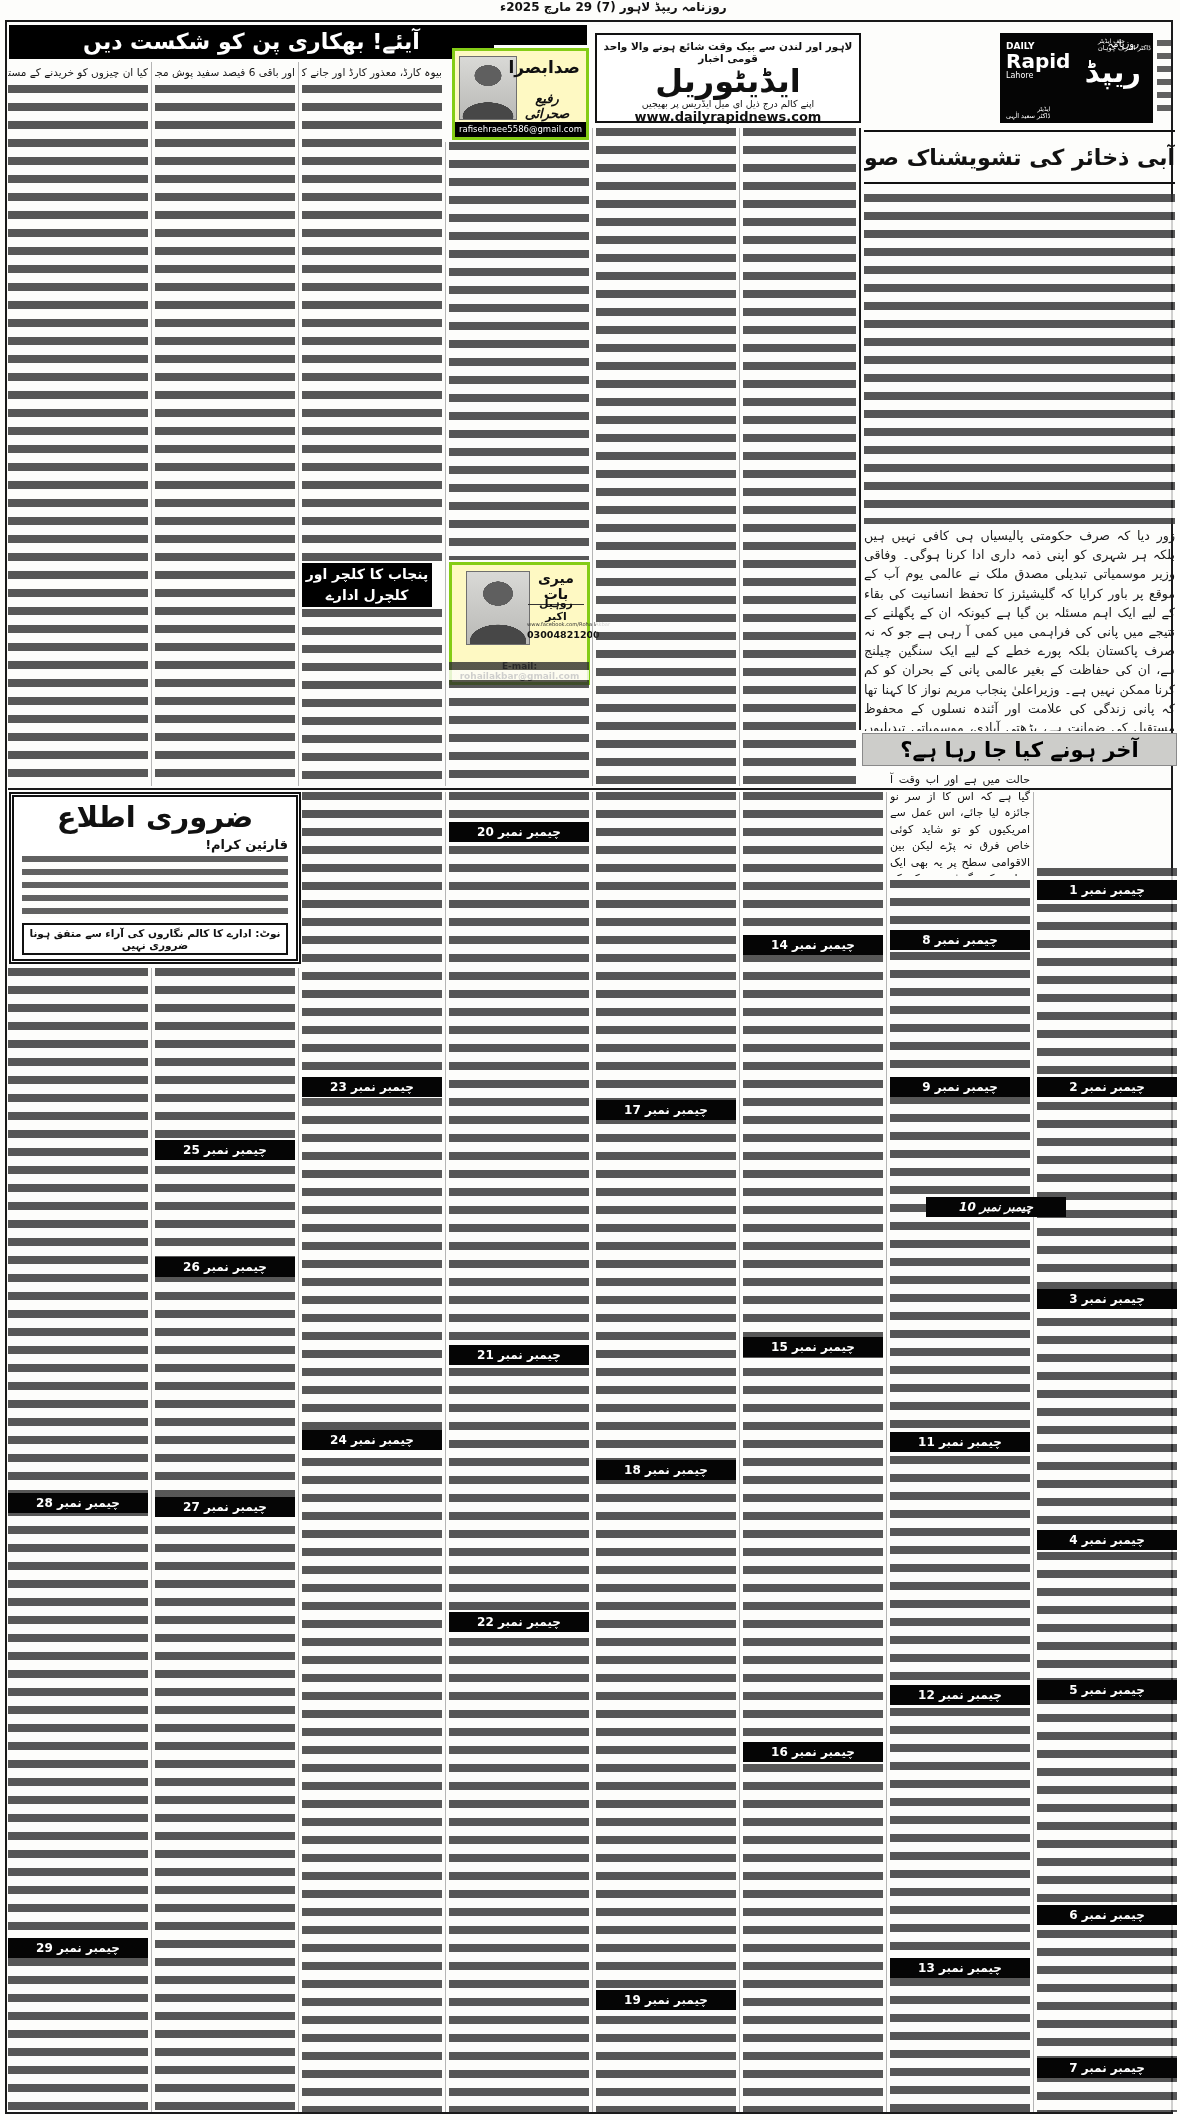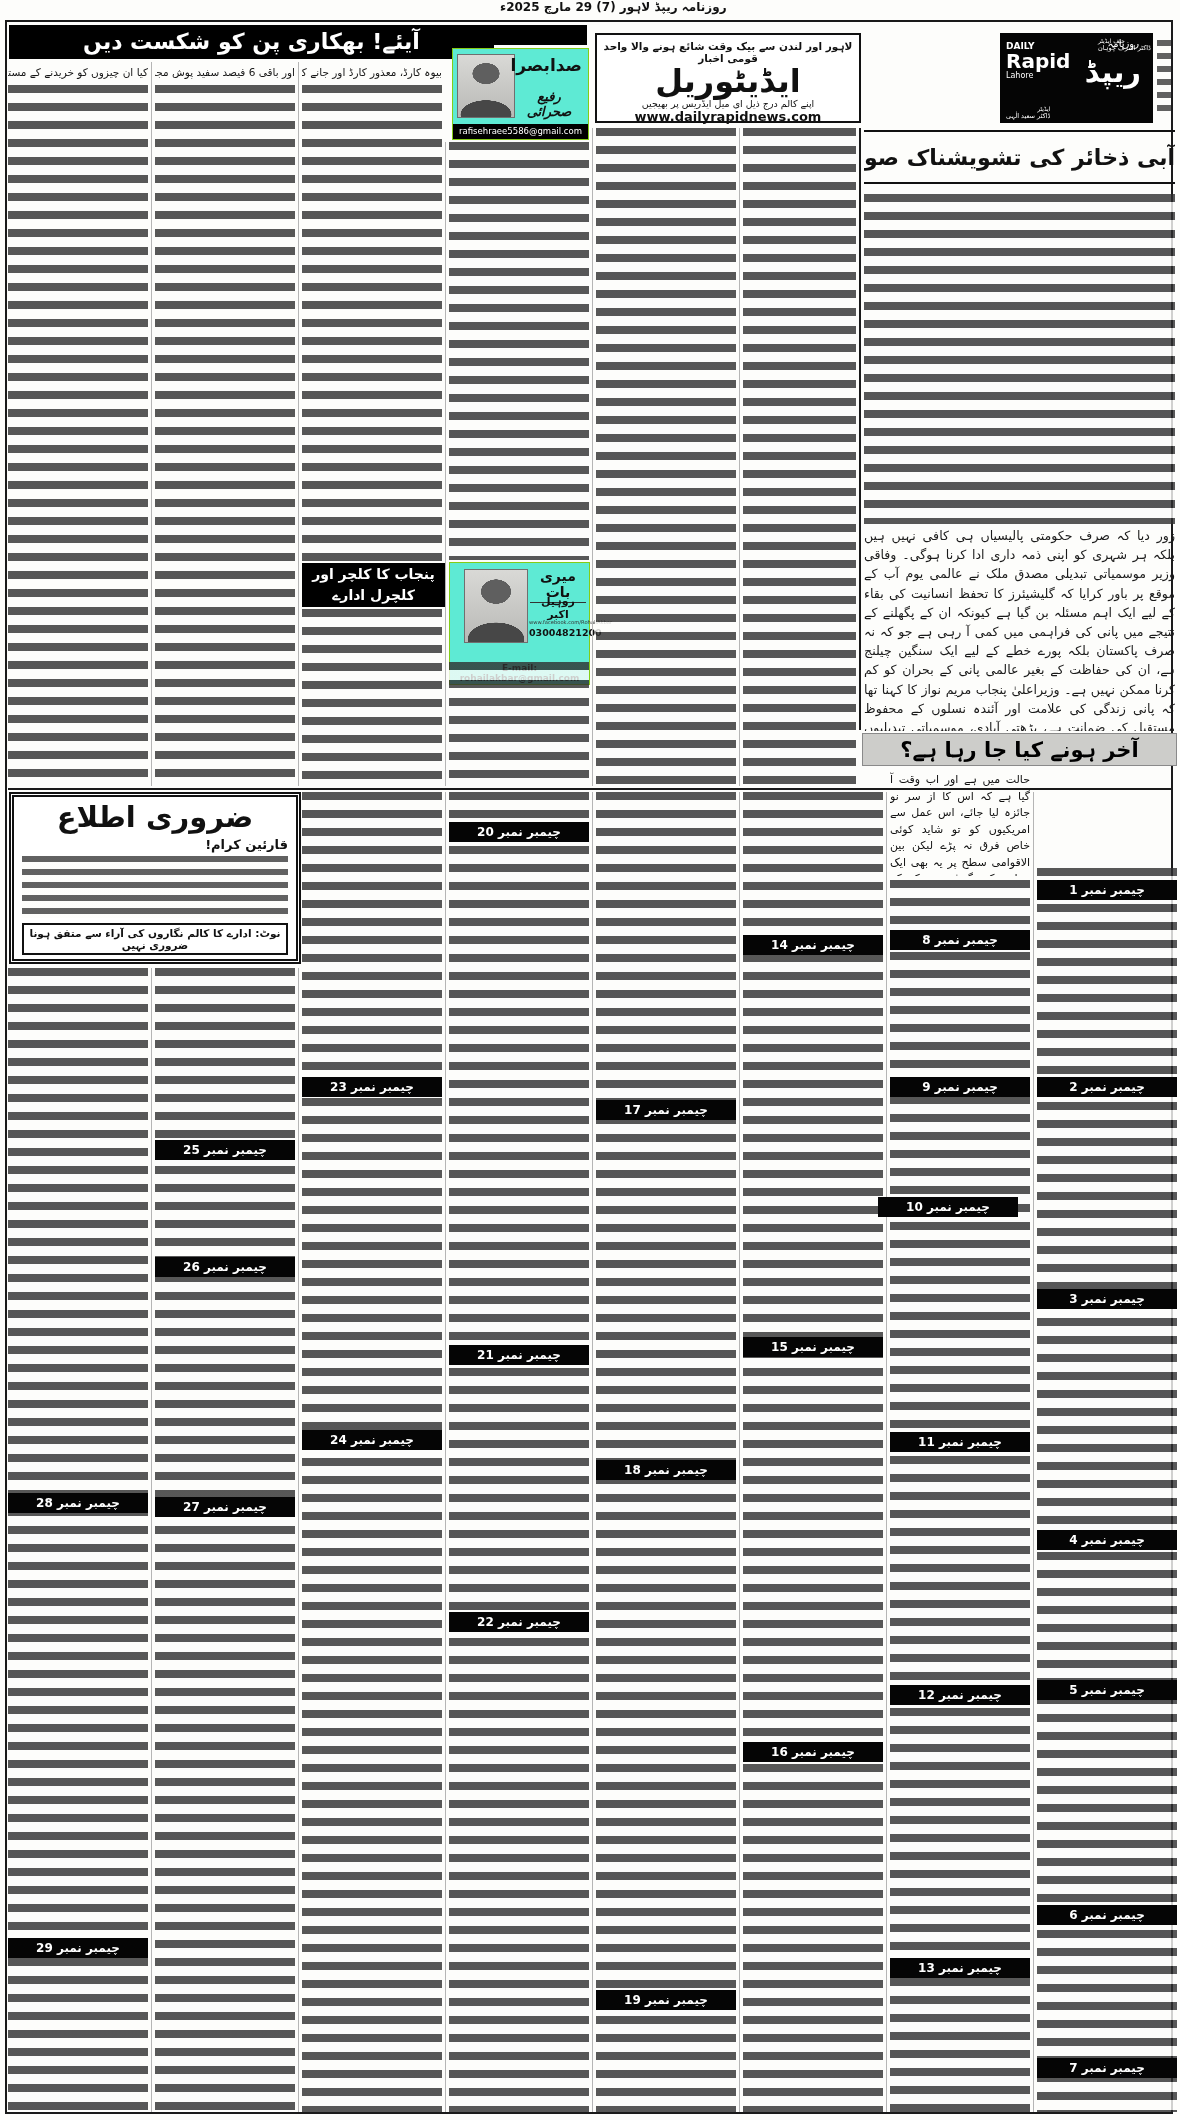--- a/index.html
+++ b/index.html
@@ -15,21 +15,21 @@
   .band{background:#000;color:#fff;text-align:center;font-weight:bold;}
   .chamber-band{position:absolute;box-sizing:border-box;width:140px;height:20px;background:#050505;color:#fff;
         font-size:12px;font-weight:bold;line-height:20px;text-align:center;direction:rtl;}
   .vrule{width:0;border-left:1px solid #b5b5b5;}
   .vrule-dark{width:0;border-left:2px solid #1a1a1a;}
   .hrule{height:0;border-top:2px solid #1a1a1a;}
   .portrait{border:1px solid #6f6f6f;background:
      radial-gradient(ellipse 40% 28% at 50% 30%,#5f5f5f 0 60%,rgba(0,0,0,0) 61%),
      radial-gradient(ellipse 75% 38% at 50% 96%,#474747 0 60%,rgba(0,0,0,0) 61%),
      linear-gradient(#d9d9d6,#b9b9b6);}
-  .boxed{border:1px solid #84cc16;background:#5eead4;}
+  .boxed{border:3px solid #84cc16;background:#fef9c3;}
   .lead{font-size:10.5px;line-height:20px;text-align:justify;color:#161616;overflow:hidden;white-space:nowrap;}
   .excerpt{font-size:12.6px;line-height:19.2px;text-align:justify;color:#1b1b1b;overflow:hidden;}
 </style>
 </head>
 <body>
 
 <div class="page" id="page">
 
   <div class="abs rtl" style="left:500px;top:0px;width:320px;height:18px;font-size:12px;font-weight:bold;text-align:left;">روزنامہ ریپڈ لاہور (7) 29 مارچ 2025ء</div>
 
@@ -72,21 +72,21 @@
   <div class="abs ph-sm" style="left:1157px;top:40px;width:14px;height:72px;"></div>
 
   <div class="abs rtl lead" style="left:8px;top:62px;width:140px;height:21px;">کیا ان چیزوں کو خریدنے کے مستحق ہو سکتے تھے؟۔</div>
   <div class="abs rtl lead" style="left:155px;top:62px;width:140px;height:21px;">اور باقی 6 فیصد سفید پوش مجبور افراد شامل ہیں۔ ان</div>
   <div class="abs rtl lead" style="left:302px;top:62px;width:140px;height:21px;">بیوہ کارڈ، معذور کارڈ اور جانے کون کون سے ک</div>
 
   <div class="abs ph" style="left:8px;top:85px;width:140px;height:701px;"></div>
   <div class="abs ph" style="left:155px;top:85px;width:140px;height:701px;"></div>
   <div class="abs ph" style="left:302px;top:85px;width:140px;height:478px;"></div>
 
-  <div class="abs band rtl" style="left:302px;top:563px;width:143px;height:44px;font-size:14px;line-height:21px;padding:1px 3px;">پنجاب کا کلچر اور کلچرل ادارے</div>
+  <div class="abs band rtl" style="left:302px;top:563px;width:130px;height:44px;font-size:14px;line-height:21px;padding:1px 3px;">پنجاب کا کلچر اور کلچرل ادارے</div>
   <div class="abs ph" style="left:302px;top:609px;width:140px;height:177px;"></div>
 
   <div class="abs ph" style="left:449px;top:142px;width:140px;height:418px;"></div>
 
   <div class="abs boxed" style="left:449px;top:562px;width:141px;height:123px;">
     <div class="abs portrait" style="left:14px;top:6px;width:64px;height:74px;"></div>
     <div class="abs rtl" style="right:3px;top:5px;width:56px;font-size:14px;font-weight:bold;text-align:center;border-bottom:1px solid #333;padding-bottom:2px;">میری بات</div>
     <div class="abs rtl" style="right:3px;top:32px;width:56px;font-size:11px;font-weight:bold;text-align:center;">روہیل اکبر</div>
     <div class="abs ltr" style="right:2px;top:56px;width:58px;font-size:5.2px;text-align:center;color:#333;">www.facebook.com/RohailAkbar</div>
     <div class="abs ltr" style="right:2px;top:64px;width:58px;font-size:9.5px;font-weight:bold;text-align:center;">03004821200</div>
@@ -141,21 +141,21 @@
 
 <div class="chamber-band" style="left: 1037px; top: 880px;">چیمبر نمبر 1</div>
     <div class="chamber-band" style="left: 1037px; top: 1077px;">چیمبر نمبر 2</div>
     <div class="chamber-band" style="left: 1037px; top: 1289px;">چیمبر نمبر 3</div>
     <div class="chamber-band" style="left: 1037px; top: 1530px;">چیمبر نمبر 4</div>
     <div class="chamber-band" style="left: 1037px; top: 1680px;">چیمبر نمبر 5</div>
     <div class="chamber-band" style="left: 1037px; top: 1905px;">چیمبر نمبر 6</div>
     <div class="chamber-band" style="left: 1037px; top: 2058px;">چیمبر نمبر 7</div>
     <div class="chamber-band" style="left: 890px; top: 930px;">چیمبر نمبر 8</div>
     <div class="chamber-band" style="left: 890px; top: 1077px;">چیمبر نمبر 9</div>
-    <div class="chamber-band" style="left: 878px; top: 1197px;">چیمبر نمبر 10</div>
+    <div class="chamber-band" style="left: 926px; top: 1197px; font-style: italic;">چیمبر نمبر 10</div>
     <div class="chamber-band" style="left: 890px; top: 1432px;">چیمبر نمبر 11</div>
     <div class="chamber-band" style="left: 890px; top: 1685px;">چیمبر نمبر 12</div>
     <div class="chamber-band" style="left: 890px; top: 1958px;">چیمبر نمبر 13</div>
     <div class="chamber-band" style="left: 743px; top: 935px;">چیمبر نمبر 14</div>
     <div class="chamber-band" style="left: 743px; top: 1337px;">چیمبر نمبر 15</div>
     <div class="chamber-band" style="left: 743px; top: 1742px;">چیمبر نمبر 16</div>
     <div class="chamber-band" style="left: 596px; top: 1100px;">چیمبر نمبر 17</div>
     <div class="chamber-band" style="left: 596px; top: 1460px;">چیمبر نمبر 18</div>
     <div class="chamber-band" style="left: 596px; top: 1990px;">چیمبر نمبر 19</div>
     <div class="chamber-band" style="left: 449px; top: 822px;">چیمبر نمبر 20</div>

